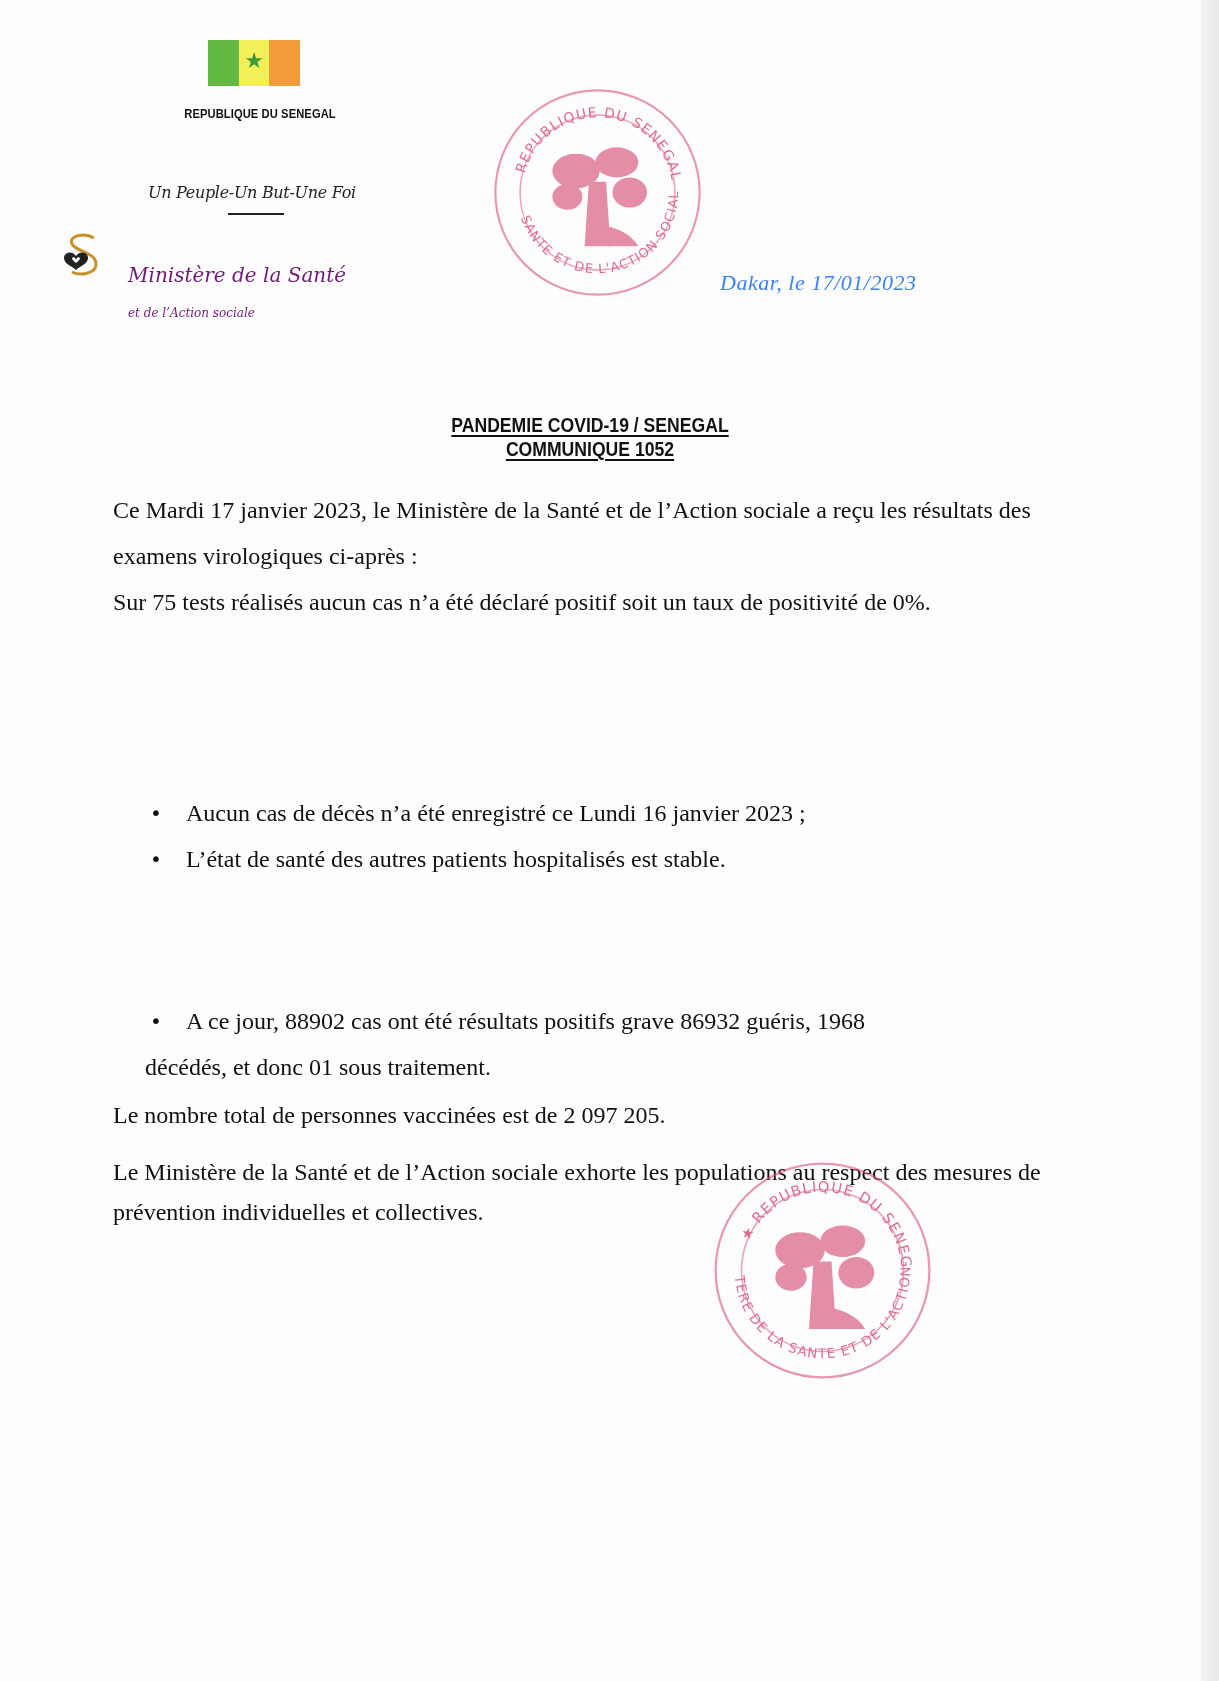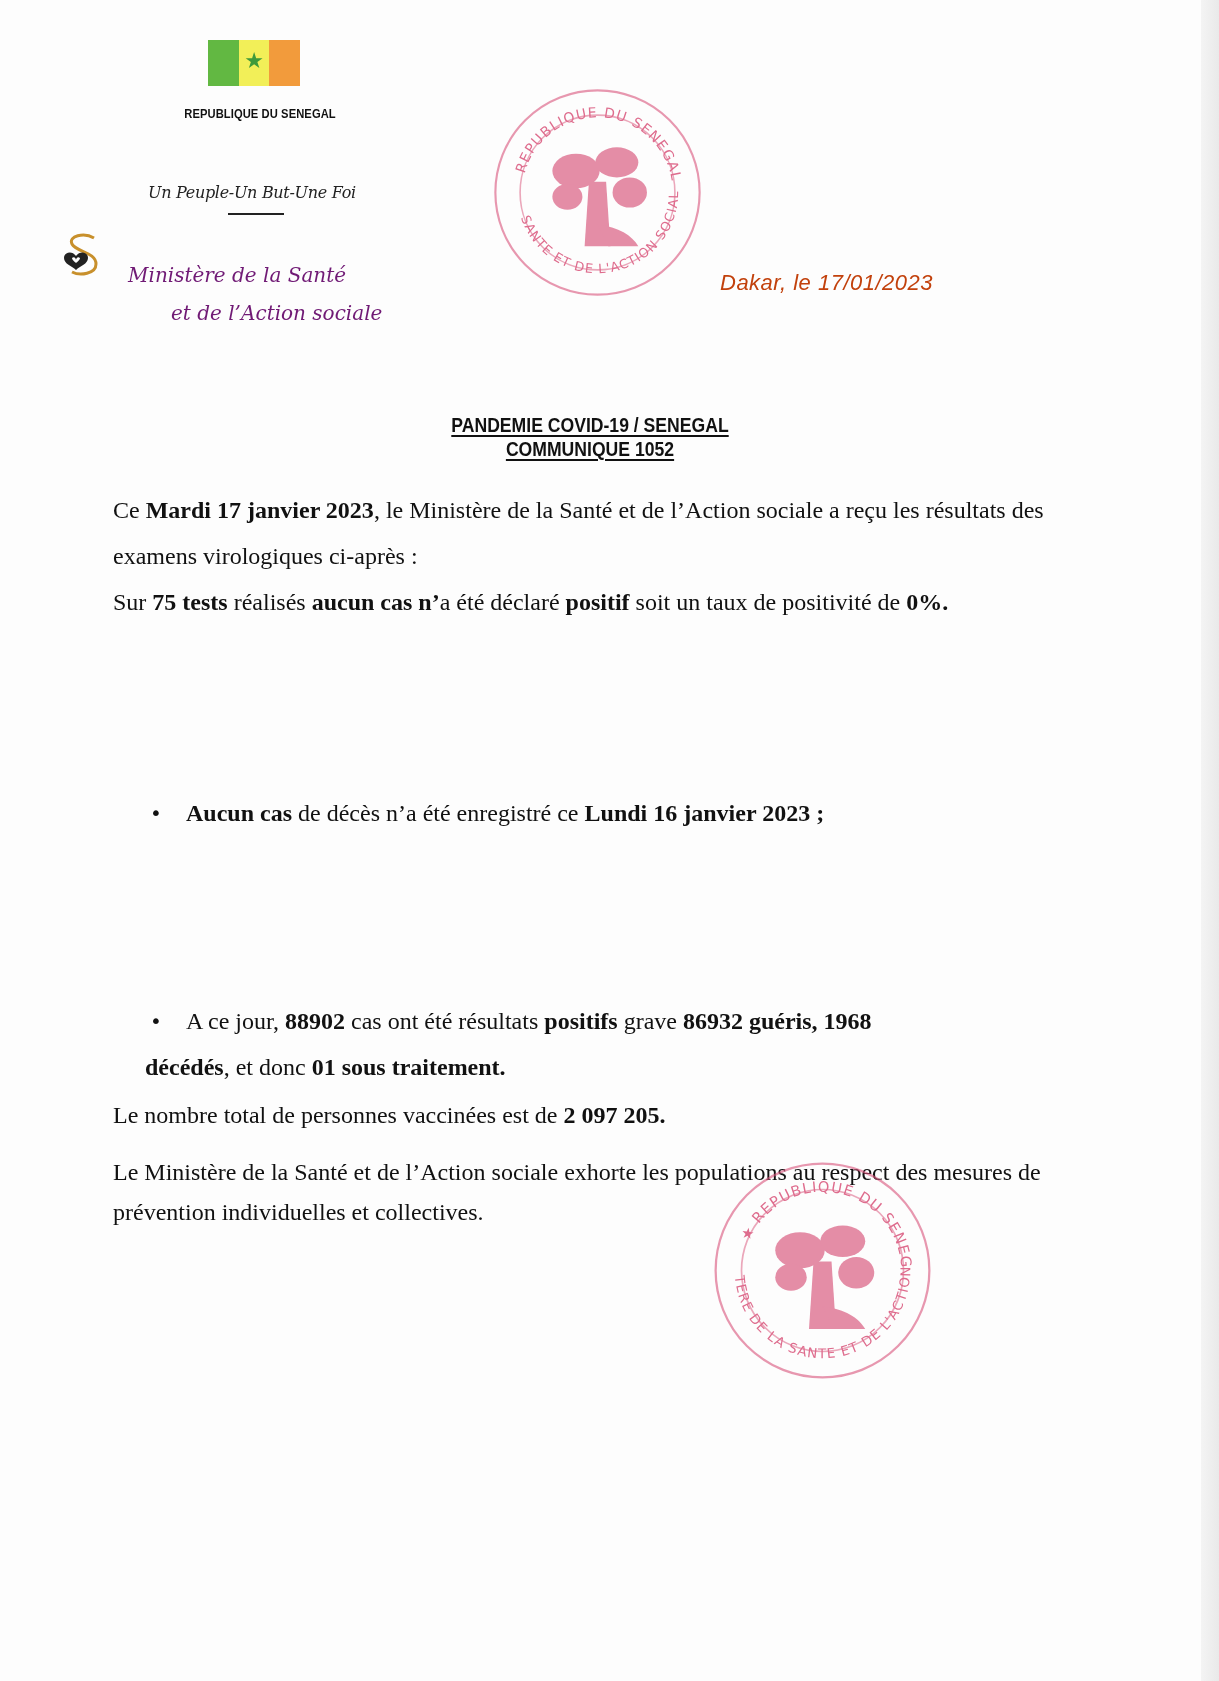--- a/index.html
+++ b/index.html
@@ -14,39 +14,39 @@
   .flag div { flex: 1; }
   .flag .g { background: #62b842; }
   .flag .y { background: #f2ef58; position: relative; }
   .flag .r { background: #f29b3c; }
   .flag .star { position: absolute; left: 0; right: 0; top: 7px; text-align: center; color: #3f9a3a; font-size: 22px; line-height: 28px; font-family: "DejaVu Sans", sans-serif; }
   .republic { position: absolute; left: 160px; top: 106px; width: 200px; text-align: center; font-family: "Liberation Sans", sans-serif; font-weight: bold; font-size: 13px; letter-spacing: 0.1px; transform: scaleX(0.86); }
   .motto { position: absolute; left: 148px; top: 143px; width: 270px; font-family: "DejaVu Serif", serif; font-style: italic; font-size: 16px; color: #222; letter-spacing: -0.3px; margin-top: 40px; }
   .dash { position: absolute; left: 228px; top: 213px; width: 56px; height: 2px; background: #222; }
   .logo { position: absolute; left: 60px; top: 232px; width: 48px; height: 46px; }
   .ministry { position: absolute; left: 128px; top: 256px; font-family: "DejaVu Serif", serif; font-style: italic; font-size: 20px; line-height: 38px; color: #701a75; }
-  .ministry .l2 { display: block; font-size: 20px; padding-left: 0px; margin-left: 43px; }
-  .date { position: absolute; left: 720px; top: 270px; font-family: Liberation Sans, sans-serif; font-style: italic; font-size: 22px; color: #c2410c; letter-spacing: 0.5px; }
+  .ministry .l2 { display: block; font-size: 12px; padding-left: 0px; }
+  .date { position: absolute; left: 720px; top: 270px; font-family: Liberation Serif, serif; font-style: italic; font-size: 22px; color: #3b82f6; letter-spacing: 0.5px; }
   .stamp { position: absolute; }
   .stamp1 { left: 490px; top: 85px; width: 215px; height: 215px; opacity: 0.85; }
   .stamp2 { left: 710px; top: 1158px; width: 225px; height: 225px; opacity: 0.85; }
   .title { position: absolute; left: 0; width: 1180px; text-align: center; font-family: "Liberation Sans", sans-serif; font-weight: bold; font-size: 20px; line-height: 23px; transform: scaleX(0.88); transform-origin: 590px 0; }
   .title span { text-decoration: underline; text-decoration-thickness: 2px; text-underline-offset: 3px; }
   .t1 { top: 414px; }
   .t2 { top: 438px; }
   .para { position: absolute; left: 113px; width: 960px; font-size: 24px; line-height: 46px; }
   .p1 { top: 487px; }
   .p3 { top: 1092px; }
   .p4 { top: 1152px; line-height: 40px; }
   .bullets { position: absolute; left: 150px; width: 900px; font-size: 24px; }
   .bullet { position: relative; padding-left: 36px; height: 46px; line-height: 46px; white-space: nowrap; }
   .bullet::before { content: "•"; position: absolute; left: 0; top: 0; font-family: "DejaVu Sans", sans-serif; font-size: 20px; }
   .b1 { top: 790px; }
   .b2 { top: 998px; }
-  b { font-weight: bold; margin-top: 34px; }
+  b { font-weight: normal; margin-top: 34px; }
 </style>
 </head>
 <body>
 
 <div class="edge"></div>
 
 <div class="flag">
   <div class="g"></div>
   <div class="y">
       <span class="star">★</span>
@@ -95,20 +95,23 @@
 
 <div class="para p1">
   <span>Ce </span><b>Mardi 17 janvier 2023</b><span>, le Ministère de la Santé et de l’Action sociale a reçu les résultats des examens virologiques ci-après :</span><br>
   <span>Sur </span><b>75 tests</b><span> réalisés </span><b>aucun cas n’</b><span>a été déclaré </span><b>positif</b><span> soit un taux de positivité de </span><b>0%.</b>
 </div>
 
 <div class="bullets b1">
   <div class="bullet">
     <b>Aucun cas</b><span> de décès n’a été enregistré ce </span><b>Lundi 16 janvier 2023 ;</b>
   </div>
+  <div class="bullet">
+    <span>L’état de santé des autres patients hospitalisés est stable.</span>
+  </div>
 </div>
 
 <div class="bullets b2">
   <div class="bullet">
     <span>A ce jour, </span><b>88902</b><span> cas ont été résultats </span><b>positifs</b><span> grave </span><b>86932 guéris, 1968</b>
   </div>
 </div>
 <div class="para" style="top:1044px; left:145px;">
   <b>décédés</b><span>, et donc </span><b>01 sous traitement.</b>
 </div>

